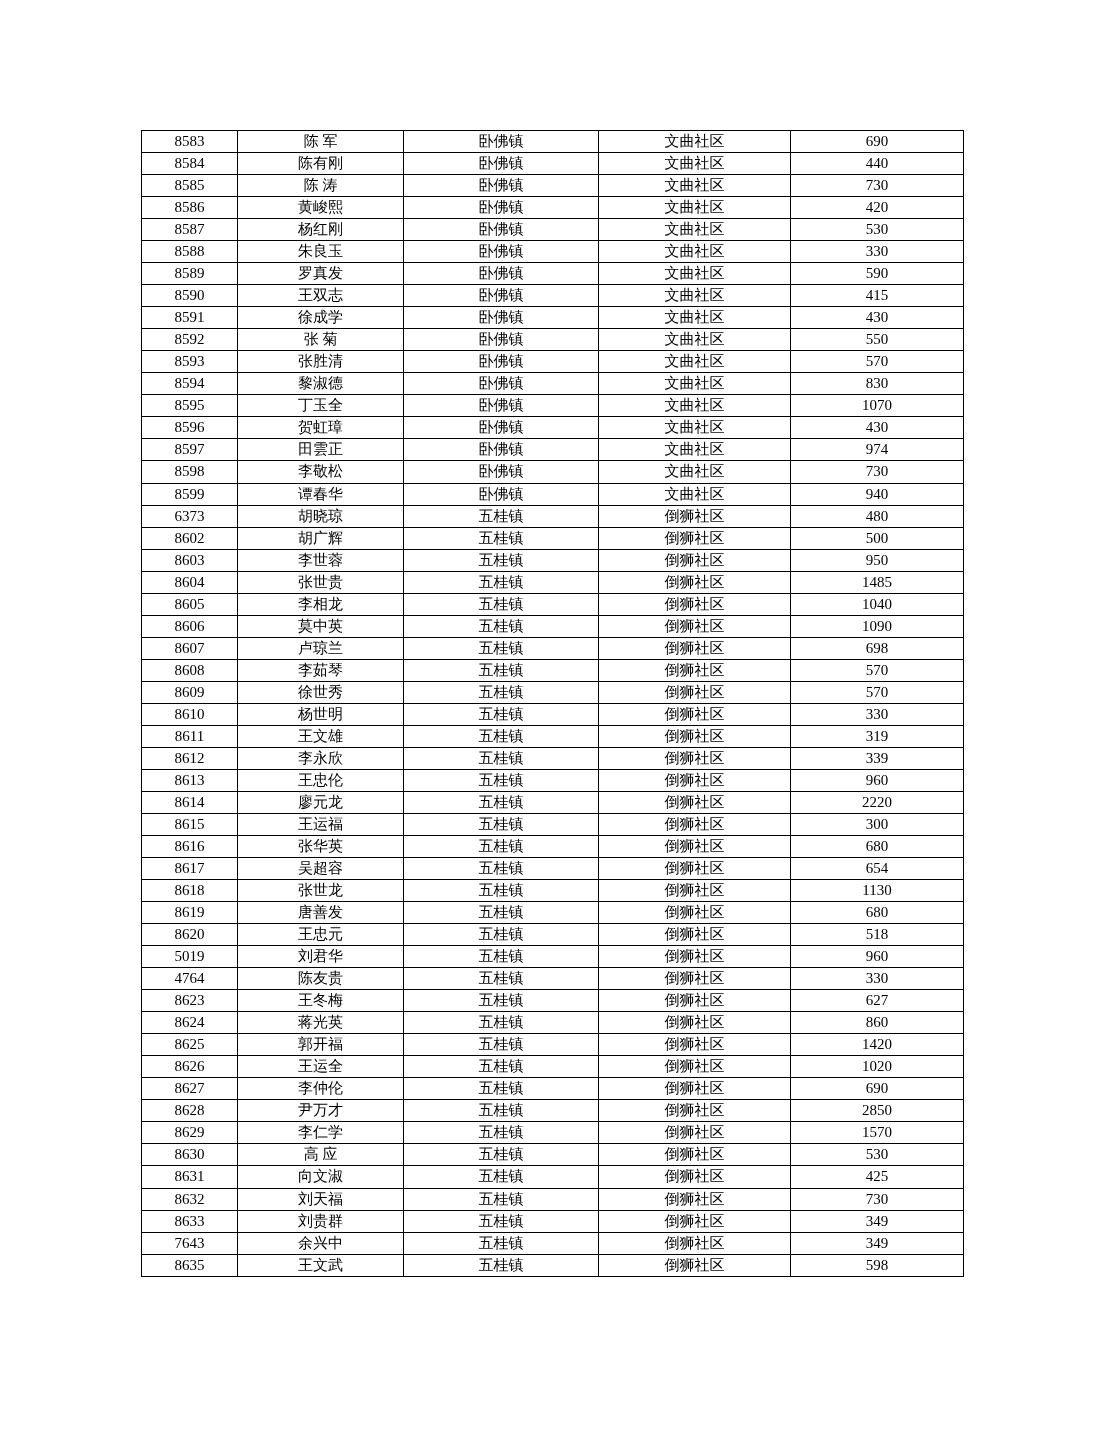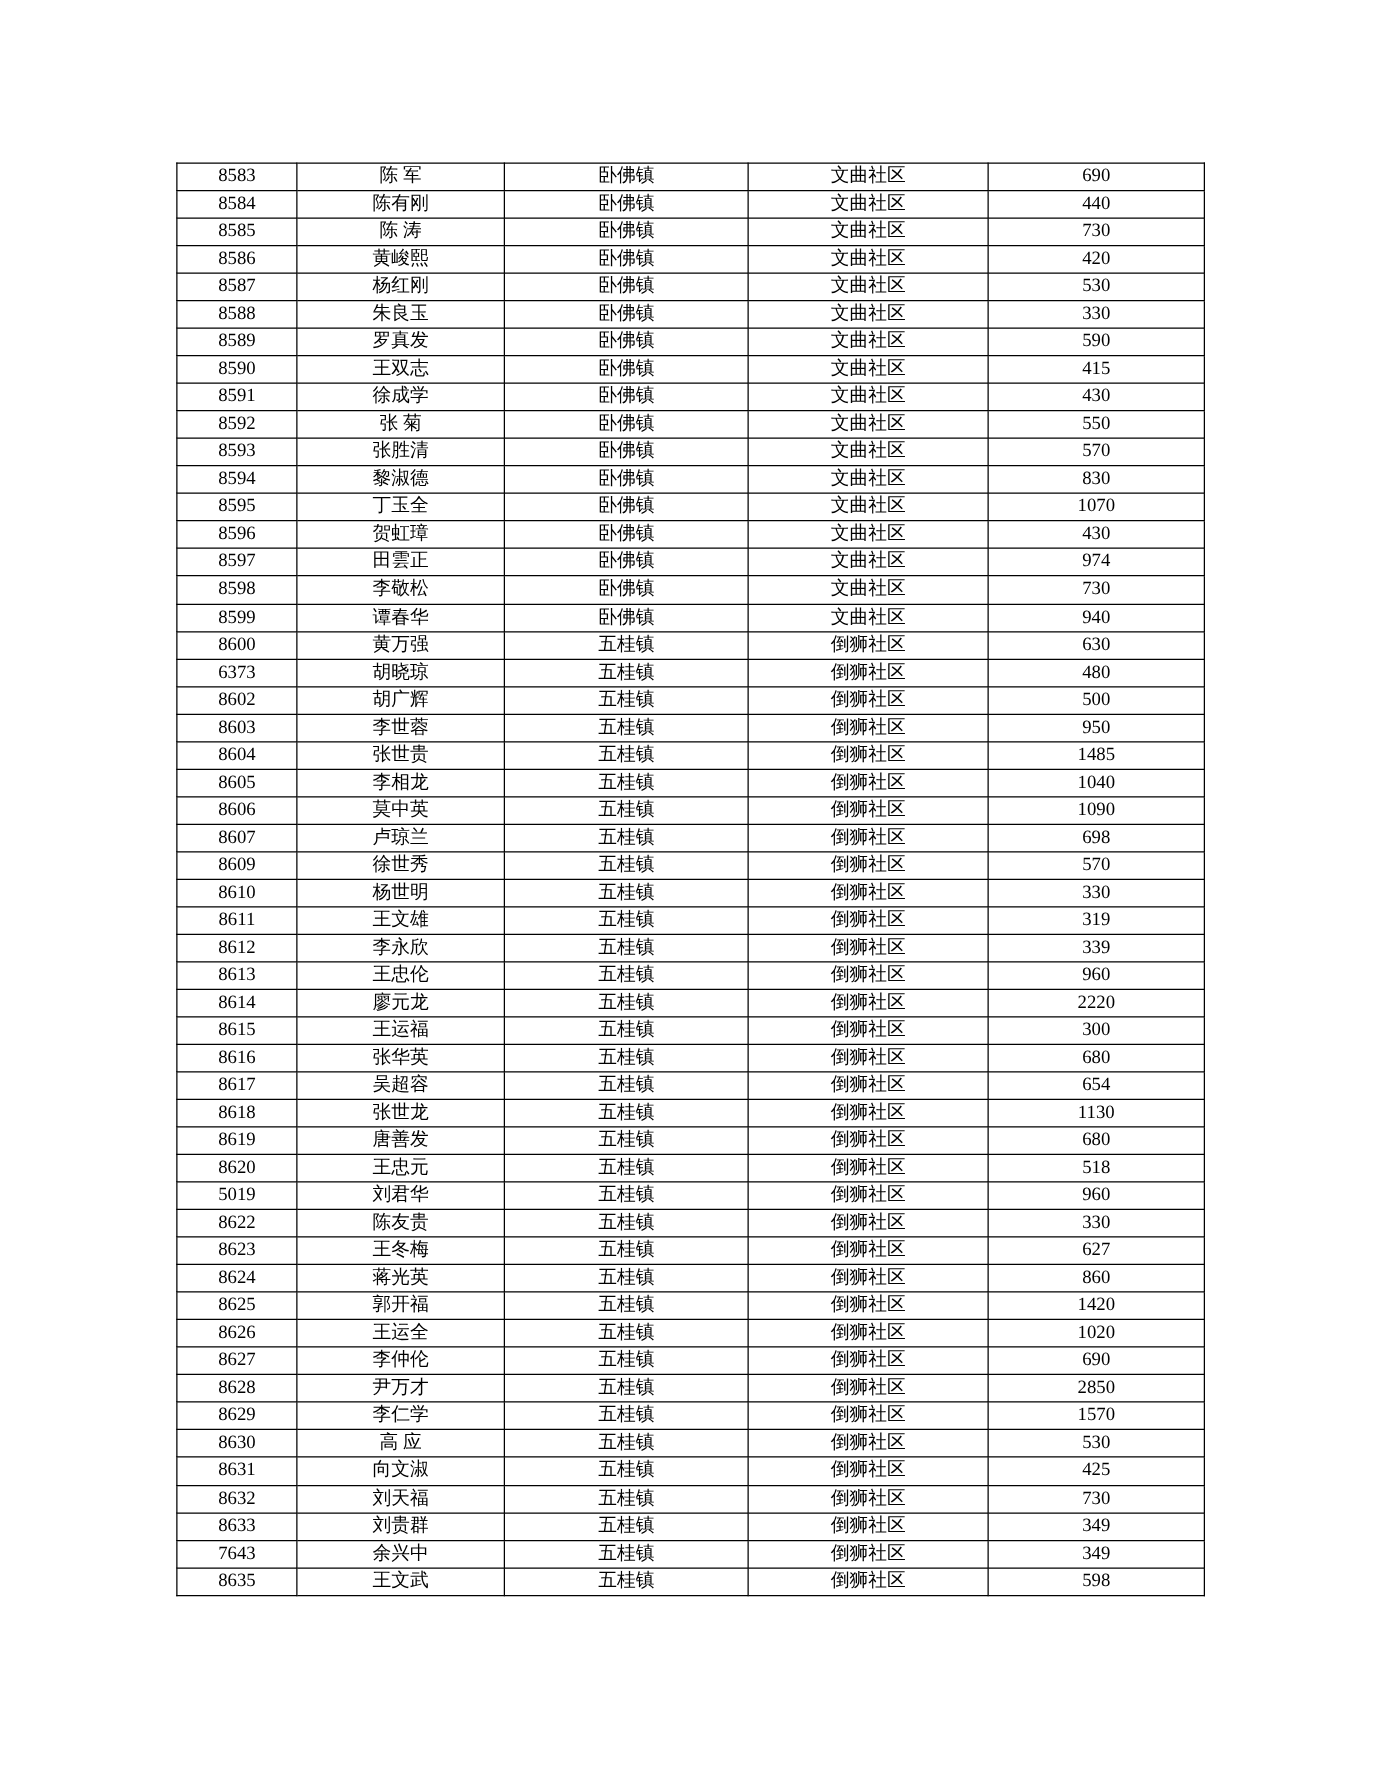--- a/index.html
+++ b/index.html
@@ -168,27 +168,20 @@
           <td>730</td>
         </tr>
         <tr>
           <td>8599</td>
           <td>谭春华</td>
           <td>卧佛镇</td>
           <td>文曲社区</td>
           <td>940</td>
         </tr>
         <tr>
-          <td>8600</td>
-          <td>黄万强</td>
-          <td>五桂镇</td>
-          <td>倒狮社区</td>
-          <td>630</td>
-        </tr>
-        <tr>
           <td>6373</td>
           <td>胡晓琼</td>
           <td>五桂镇</td>
           <td>倒狮社区</td>
           <td>480</td>
         </tr>
         <tr>
           <td>8602</td>
           <td>胡广辉</td>
           <td>五桂镇</td>
@@ -224,20 +217,27 @@
           <td>1090</td>
         </tr>
         <tr>
           <td>8607</td>
           <td>卢琼兰</td>
           <td>五桂镇</td>
           <td>倒狮社区</td>
           <td>698</td>
         </tr>
         <tr>
+          <td>8608</td>
+          <td>李茹琴</td>
+          <td>五桂镇</td>
+          <td>倒狮社区</td>
+          <td>570</td>
+        </tr>
+        <tr>
           <td>8609</td>
           <td>徐世秀</td>
           <td>五桂镇</td>
           <td>倒狮社区</td>
           <td>570</td>
         </tr>
         <tr>
           <td>8610</td>
           <td>杨世明</td>
           <td>五桂镇</td>
@@ -315,21 +315,21 @@
           <td>518</td>
         </tr>
         <tr>
           <td>5019</td>
           <td>刘君华</td>
           <td>五桂镇</td>
           <td>倒狮社区</td>
           <td>960</td>
         </tr>
         <tr>
-          <td>8622</td>
+          <td>4764</td>
           <td>陈友贵</td>
           <td>五桂镇</td>
           <td>倒狮社区</td>
           <td>330</td>
         </tr>
         <tr>
           <td>8623</td>
           <td>王冬梅</td>
           <td>五桂镇</td>
           <td>倒狮社区</td>

